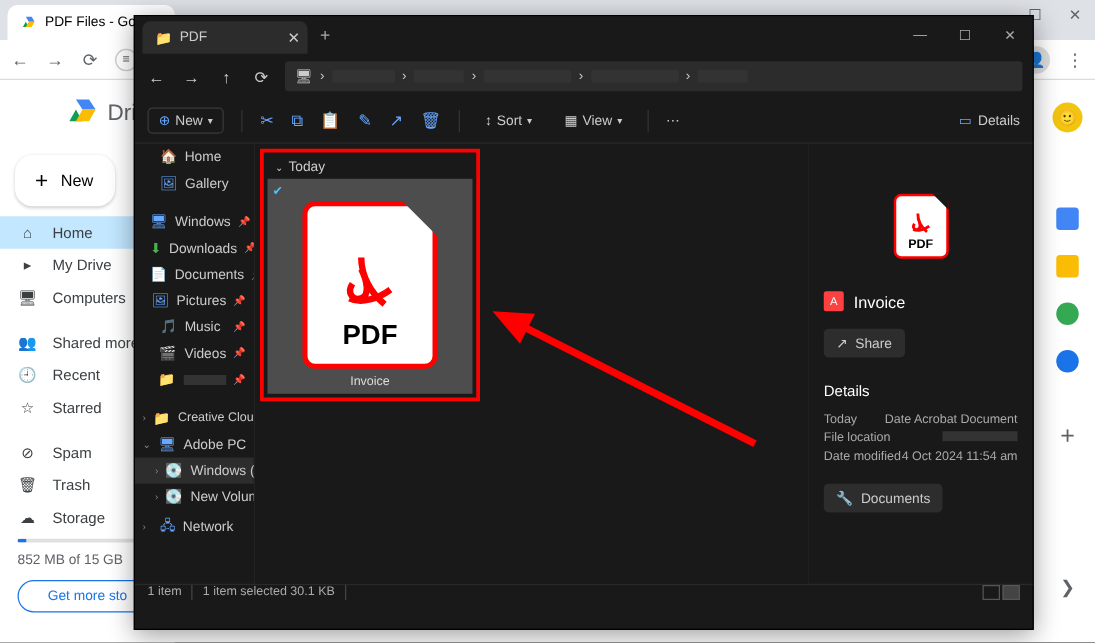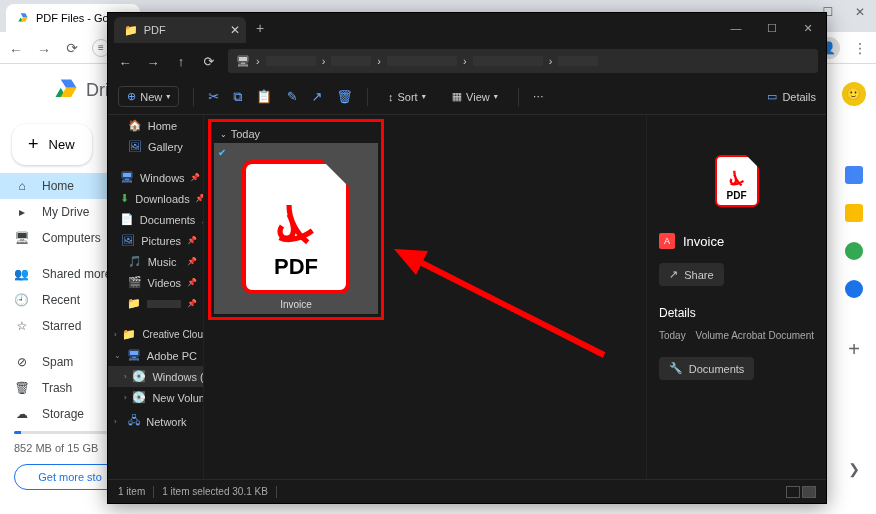--- a/index.html
+++ b/index.html
@@ -94,21 +94,21 @@
 .dp-preview { display: flex; justify-content: center; margin-bottom: 26px; }
 .dp-name { display: flex; align-items: center; gap: 8px; font-size: 13px; color: #fff; margin-bottom: 14px; }
 .dp-name-ico { width: 16px; height: 16px; background: #ff4040; border-radius: 2px; display:flex; align-items:center; justify-content:center; color:#fff; font-size:9px;}
 .dp-share { background: #2d2d2d; border-radius: 4px; padding: 5px 10px; display: inline-flex; align-items: center; gap: 6px; width: fit-content; font-size: 11px; margin-bottom: 20px; }
 .dp-sect-title { color: #fff; font-size: 12px; margin-bottom: 8px; }
 .dp-row { display: flex; justify-content: space-between; font-size: 10px; color: #aaa; padding: 2px 0; }
 .dp-row .redact { background: #333; height: 8px; width: 60px; }
 .dp-props { margin-top: 14px; background: #2d2d2d; border-radius: 4px; padding: 5px 10px; display: inline-flex; align-items: center; gap: 6px; width: fit-content; font-size: 11px; }
 
 
-.exp-status { height: 24px; border-top: 1px solid #2a2a2a; display: flex; align-items: center; padding: 0 10px; font-size: 10px; color: #aaa; gap: 4px; }
+.exp-status { height: 36px; border-top: 1px solid #2a2a2a; display: flex; align-items: flex-start; padding: 0 10px; font-size: 10px; color: #aaa; gap: 4px; }
 .exp-status .vsep { width: 1px; height: 12px; background: #444; margin: 0 4px; }
 .exp-status .view-tog { margin-left: auto; display: flex; gap: 2px; }
 .exp-status .view-tog div { width: 14px; height: 12px; border: 1px solid #555; }
 
 
 .red-arrow { position: absolute; pointer-events: none; }
 
 .avatar { width: 24px; height: 24px; border-radius: 50%; background: #f1c40f; display:flex; align-items:center; justify-content:center; font-size:12px;}
 </style>
 </head>
@@ -405,21 +405,29 @@
         <div class="dp-name-ico">A</div>
         <span>Invoice</span>
       </div>
       <div class="dp-share">
         <span>↗</span>
         <span>Share</span>
       </div>
       <div class="dp-sect-title">Details</div>
       <div class="dp-row">
           <span>Today</span>
-          <span>Volume Acrobat Document</span>
+          <span>Date Acrobat Document</span>
+        </div>
+      <div class="dp-row">
+          <span>File location</span>
+          <div class="redact"></div>
+        </div>
+      <div class="dp-row">
+          <span>Date modified</span>
+          <span>4 Oct 2024 11:54 am</span>
         </div>
       <div class="dp-props">
         <span>🔧</span>
         <span>Documents</span>
       </div>
     </div>
   </div>
 
   <div class="exp-status">
     <span>1 item</span>

